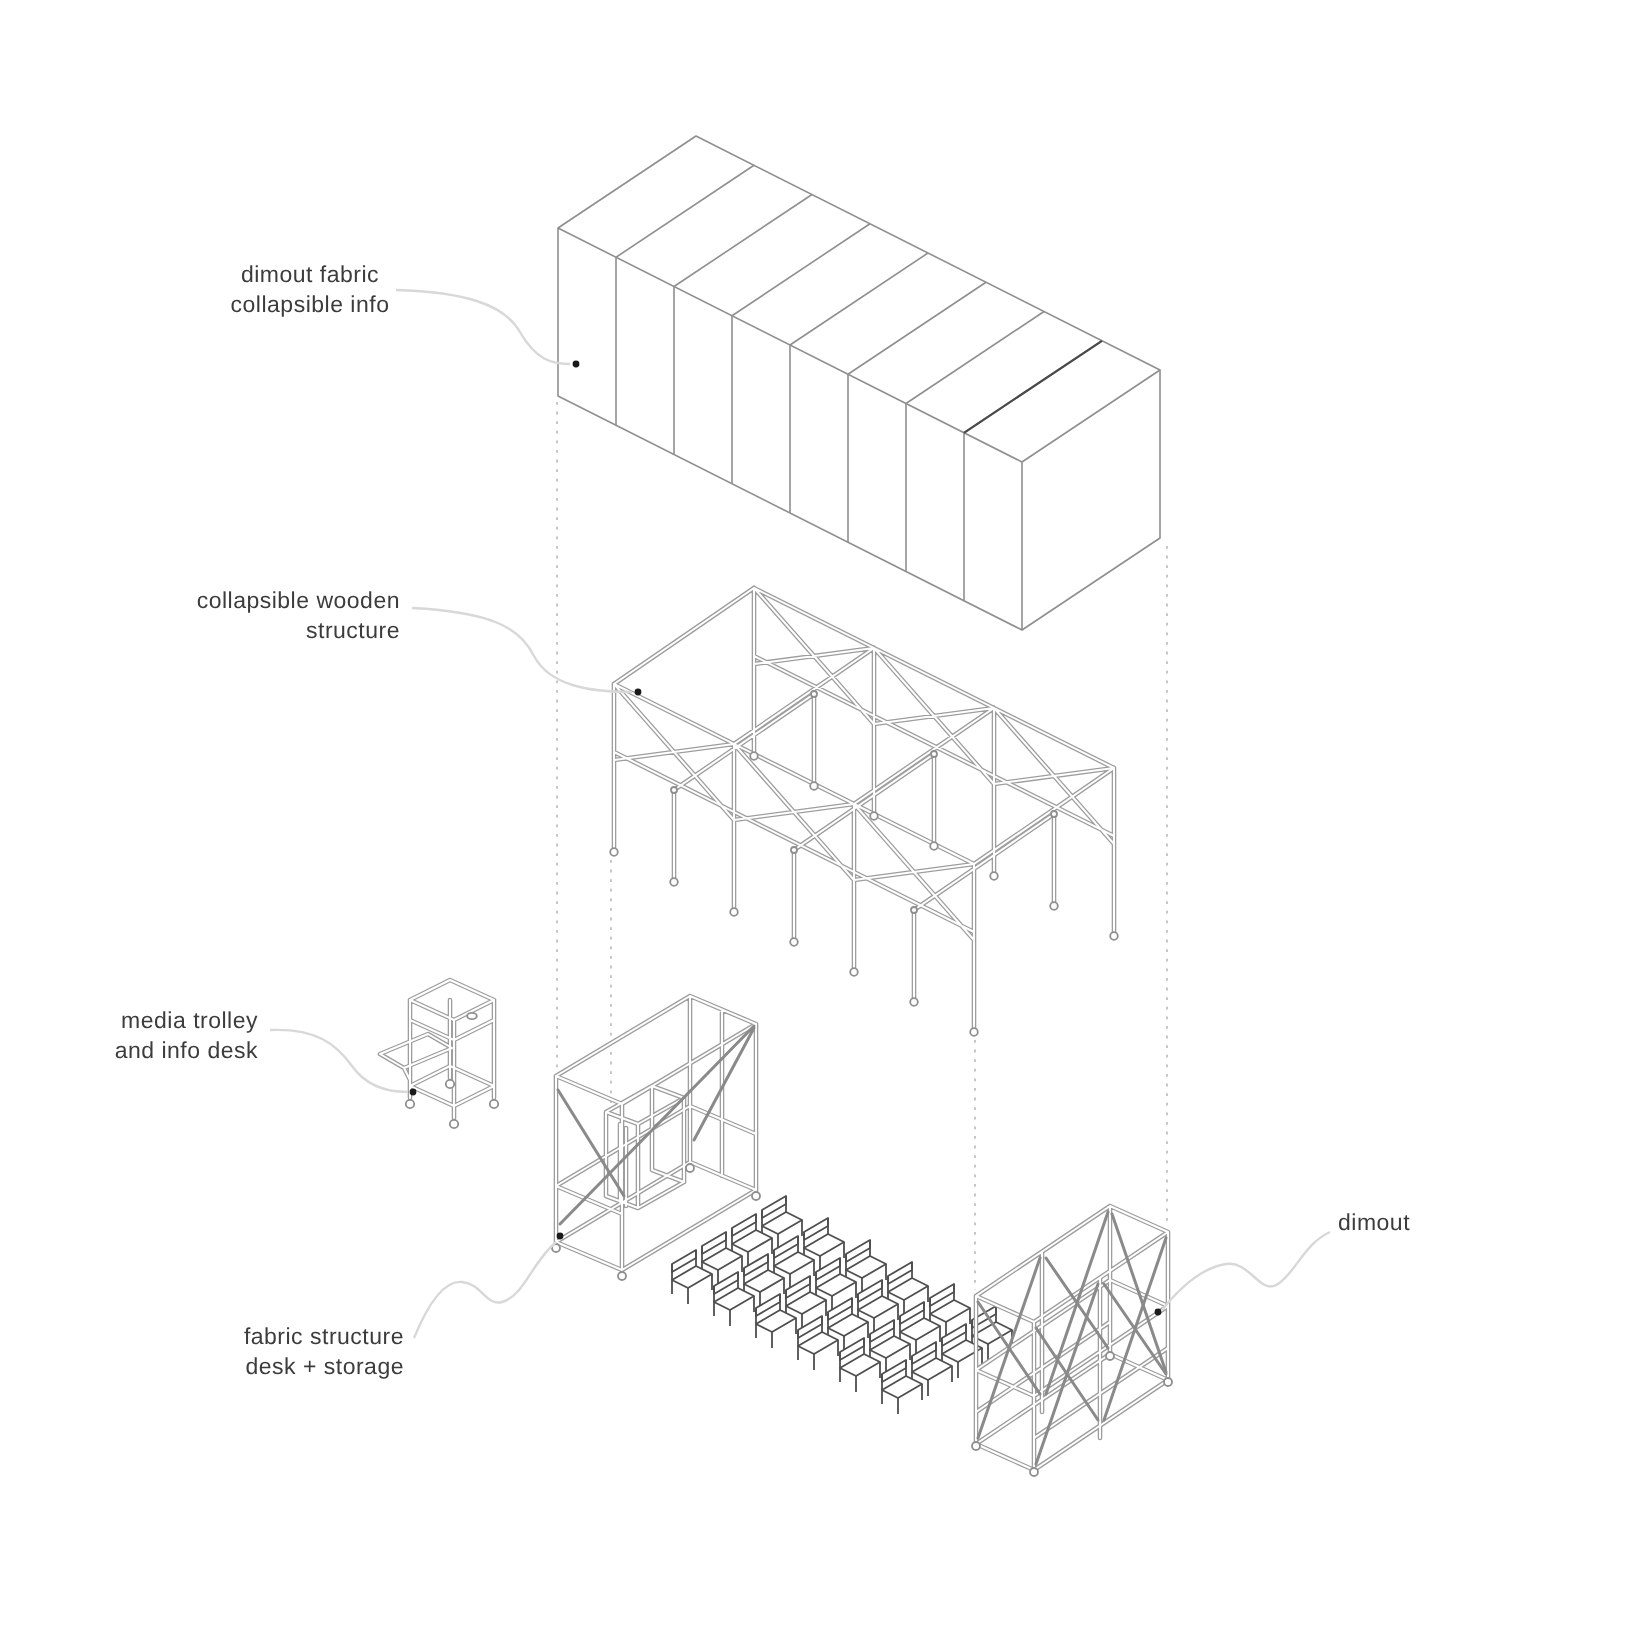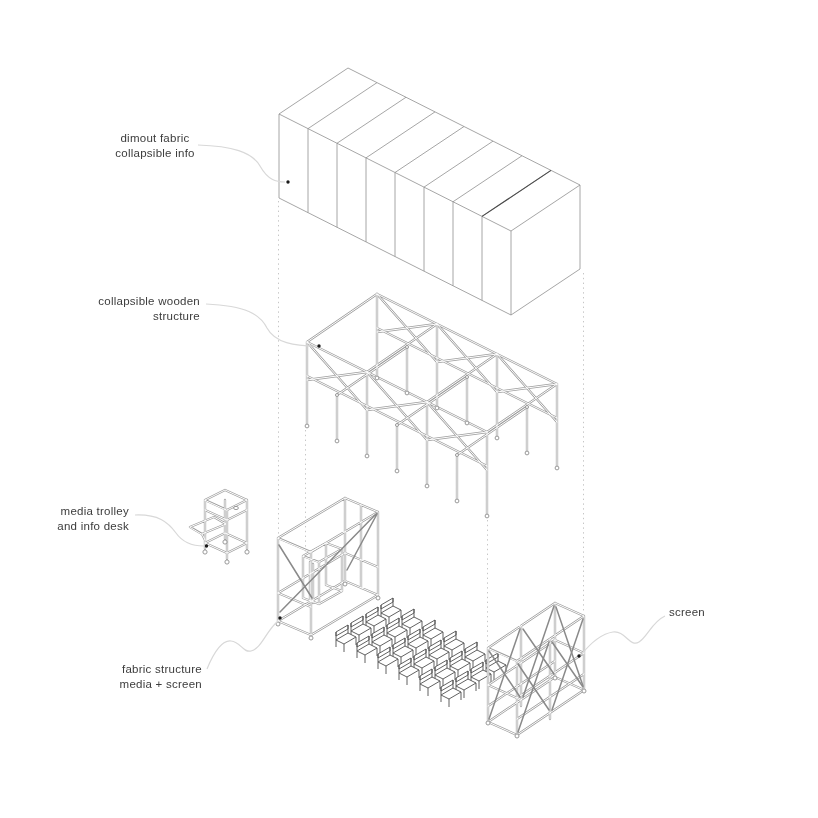--- a/index.html
+++ b/index.html
@@ -284,18 +284,18 @@
   <div class="label right" style="right:689px;top:504px;width:110px;">
     <span>media trolley</span><br>
     <span>and info desk</span>
   </div>
   <div class="label right" style="right:618px;top:294px;width:130px;">
     <span>collapsible wooden</span><br>
     <span>structure</span>
   </div>
   <div class="label right" style="right:616px;top:662px;width:120px;">
     <span>fabric structure</span><br>
-    <span>media + screen</span>
+    <span>desk + storage</span>
   </div>
   <div class="label" style="left:669px;top:605px;">
-    <span>screen</span>
+    <span>dimout</span>
   </div>
 </div>
 
 </body></html>

